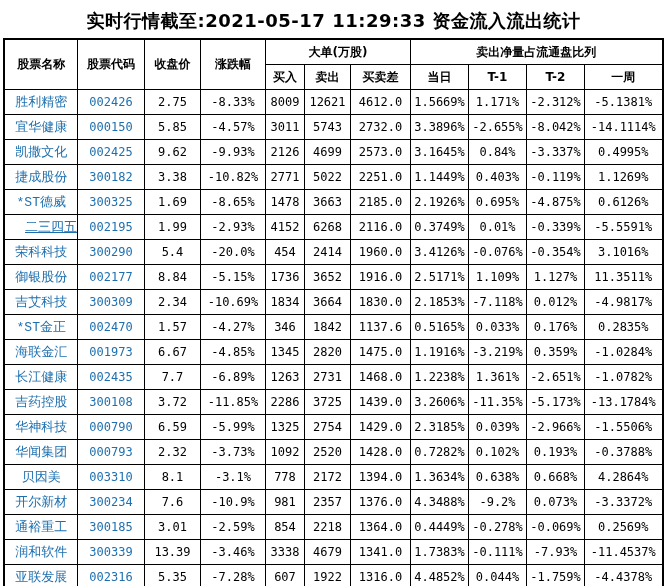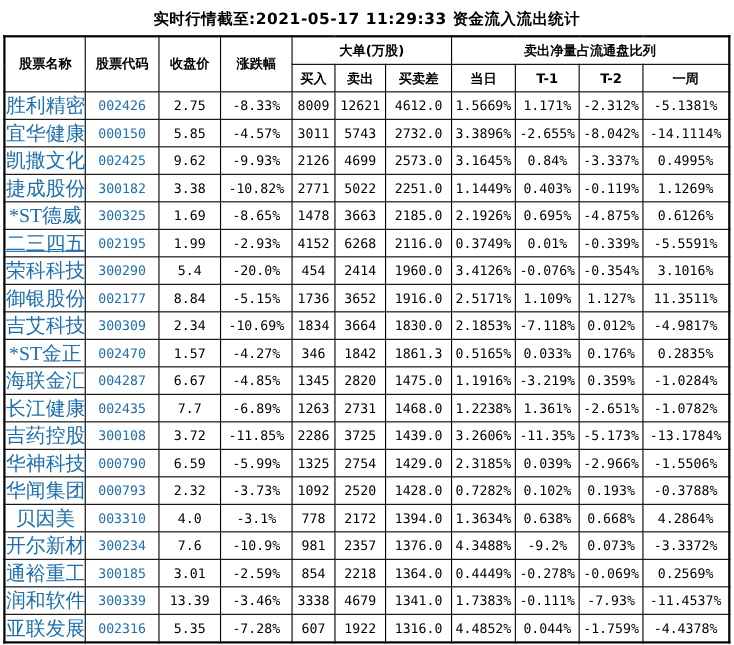--- a/index.html
+++ b/index.html
@@ -9,21 +9,21 @@
   }
   html,body{margin:0;padding:0;}
   body{
     width:667px;height:586px;background:var(--bg);
     font-family:"DejaVu Sans",sans-serif;color:var(--ink);
     overflow:hidden;
   }
   .title{
     text-align:center;
     padding-top:9px;
-    font-size:14px;
+    font-size:18px;
     font-weight:bold;
     white-space:nowrap;
     letter-spacing:0.5px;
   }
   table{
     border-collapse:collapse;
     table-layout:fixed;
     width:660px;
     margin:5px auto 0 auto;
     border:2px solid var(--ink);
@@ -41,25 +41,25 @@
     font-weight:bold;
     height:24px;
     margin-top:39px;
   }
   tbody td{
     height:24px;
     font-size:12px;
     font-family:"DejaVu Sans Mono","DejaVu Sans",monospace;
   }
   td.cjk{
-    font-family:Liberation Serif, serif;
-    font-size:18px;
+    font-family:Liberation Mono, monospace;
+    font-size:13px;
   }
   td.link{color:var(--link);}
-  td.u{text-decoration:underline;}
+  td.u{text-decoration:underline;text-align:right;}
 </style>
 </head>
 <body>
 
 <div class="title">实时行情截至:2021-05-17 11:29:33 资金流入流出统计</div>
 
 <table>
   <colgroup>
     <col style="width:73px">
       <col style="width:67px">
@@ -210,29 +210,29 @@
     <td>0.012%</td>
     <td>-4.9817%</td>
   </tr>
       <tr>
     <td class="cjk link">*ST金正</td>
     <td class="link">002470</td>
     <td>1.57</td>
     <td>-4.27%</td>
     <td>346</td>
     <td>1842</td>
-    <td>1861.3</td>
+    <td>1137.6</td>
     <td>0.5165%</td>
     <td>0.033%</td>
     <td>0.176%</td>
     <td>0.2835%</td>
   </tr>
       <tr>
     <td class="cjk link">海联金汇</td>
-    <td class="link">004287</td>
+    <td class="link">001973</td>
     <td>6.67</td>
     <td>-4.85%</td>
     <td>1345</td>
     <td>2820</td>
     <td>1475.0</td>
     <td>1.1916%</td>
     <td>-3.219%</td>
     <td>0.359%</td>
     <td>-1.0284%</td>
   </tr>
@@ -284,21 +284,21 @@
     <td>2520</td>
     <td>1428.0</td>
     <td>0.7282%</td>
     <td>0.102%</td>
     <td>0.193%</td>
     <td>-0.3788%</td>
   </tr>
       <tr>
     <td class="cjk link">贝因美</td>
     <td class="link">003310</td>
-    <td>4.0</td>
+    <td>8.1</td>
     <td>-3.1%</td>
     <td>778</td>
     <td>2172</td>
     <td>1394.0</td>
     <td>1.3634%</td>
     <td>0.638%</td>
     <td>0.668%</td>
     <td>4.2864%</td>
   </tr>
       <tr>

